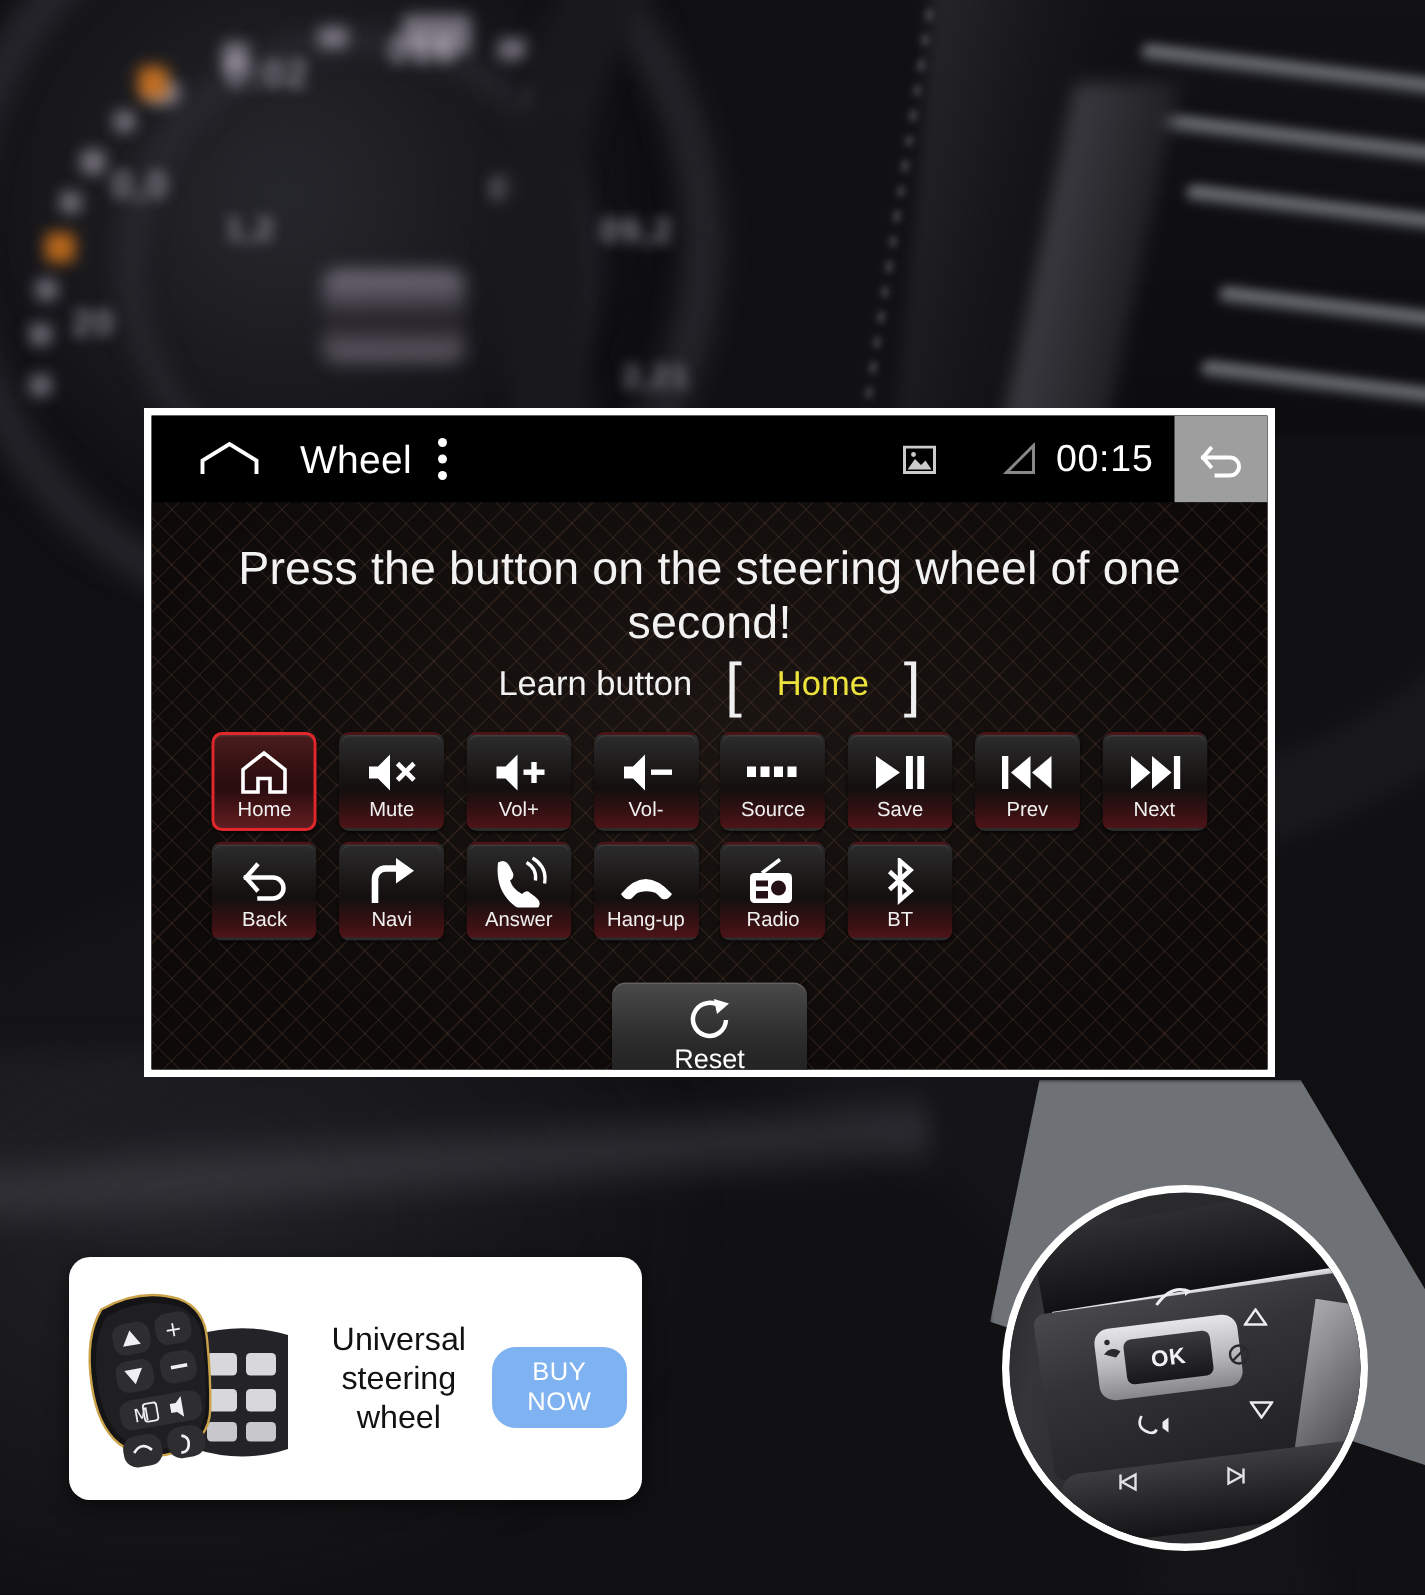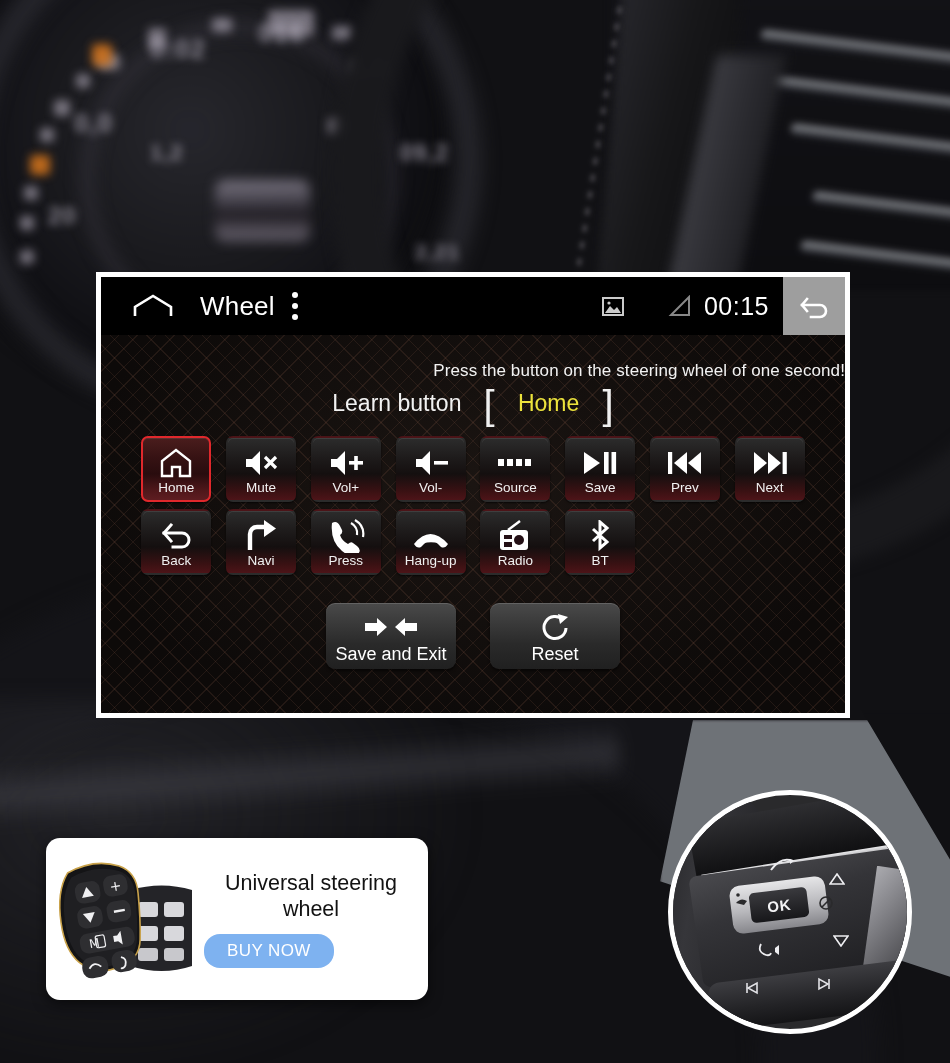--- a/index.html
+++ b/index.html
@@ -152,21 +152,21 @@
   
   .content{
     position:absolute;left:0;right:0;top:58px;bottom:0;
     background-color:#14100e;
     background-image:
       repeating-linear-gradient(45deg, rgba(140,92,72,0.17) 0 1px, rgba(0,0,0,0) 1px 13px),
       repeating-linear-gradient(-45deg, rgba(140,92,72,0.17) 0 1px, rgba(0,0,0,0) 1px 13px),
       radial-gradient(ellipse at 50% 40%, #1b1512 0%, #0d0a09 75%);
   }
   .prompt{
-    text-align:right;color:#f2f2f2;font-size:17px;padding-top:26px;letter-spacing:.1px;
+    text-align:center;color:#f2f2f2;font-size:31px;padding-top:26px;letter-spacing:.1px;
   }
   .learnrow{
     display:flex;align-items:center;justify-content:center;gap:0;margin-top:9px;
     color:#f2f2f2;font-size:23px;
   }
   .brkt{
     font-size:40px;color:#efefef;font-weight:300;line-height:0;position:relative;top:1px;
   }
   .brkt.l{margin-left:22px;margin-right:18px;}
   .brkt.r{margin-left:18px;}
@@ -215,21 +215,21 @@
 
   
   .promo{
     position:absolute;left:46px;top:838px;width:382px;height:162px;
     background:#fff;border-radius:14px;
     box-shadow:0 4px 14px rgba(0,0,0,.55);
     display:flex;align-items:center;
     overflow:hidden;
   }
   .promo-img{width:152px;height:135px;flex:0 0 auto;position:relative;margin-left:6px;}
-  .promo-right{flex:1 1 auto;display:flex;flex-direction:column;align-items:flex-start;justify-content:center;padding-right:10px;}
+  .promo-right{flex:1 1 auto;display:flex;flex-direction:row;align-items:center;justify-content:center;padding-right:10px;}
   .promo-title{
     color:#121212;font-size:21.5px;text-align:center;line-height:1.22;font-weight:400;
   }
   .buynow{
     margin-top:12px;background:#7eb2f0;color:#fff;border:none;border-radius:16px;
     padding:7px 23px;font-size:17px;font-family:"Liberation Sans",sans-serif;letter-spacing:.4px;
   }
 
   
   .circle{
@@ -485,21 +485,21 @@
           <div class="lbl">Navi</div>
         </div>
         <div class="key">
           <div class="ico">
             <svg width="38" height="34" viewBox="0 0 38 34">
               <path d="M5 4 q5 -3 8 3 l2 4 q1 3 -2 5 q2 6 8 9 q3 -3 5 -1 l4 3 q5 4 1 8 q-6 5 -16 -3 Q3 22 5 4 Z" fill="#fff"></path>
               <path d="M24 4 q7 4 6 12" fill="none" stroke="#fff" stroke-width="2.2"></path>
               <path d="M28 1 q10 6 8 17" fill="none" stroke="#fff" stroke-width="2.2"></path>
             </svg>
           </div>
-          <div class="lbl">Press</div>
+          <div class="lbl">Answer</div>
         </div>
         <div class="key">
           <div class="ico">
             <svg width="38" height="28" viewBox="0 0 38 28">
               <path d="M2 22 q16 -20 34 0 q-3 5 -7 3 l-3 -3 q-1 -1 -3 -1.4 q-4 -0.8 -8 0 q-2 0.4 -3 1.4 l-3 3 q-4 2 -7 -3 Z" fill="#fff"></path>
             </svg>
           </div>
           <div class="lbl">Hang-up</div>
         </div>
         <div class="key">
@@ -518,29 +518,20 @@
           <div class="ico">
             <svg width="30" height="32" viewBox="0 0 30 32">
               <path d="M8 9 L22 22 L15 28 L15 2 L22 8 L8 21" fill="none" stroke="#fff" stroke-width="3" stroke-linejoin="miter"></path>
             </svg>
           </div>
           <div class="lbl">BT</div>
         </div>
       </div>
 
     <div class="actions" id="action-row">
-        <div class="action">
-          <div class="ico">
-            <svg width="56" height="22" viewBox="0 0 56 22">
-              <polygon points="2,6 14,6 14,1 24,10 14,19 14,14 2,14" fill="#fff"></polygon>
-              <polygon points="54,6 42,6 42,1 32,10 42,19 42,14 54,14" fill="#fff"></polygon>
-            </svg>
-          </div>
-          <div class="lbl">Save and Exit</div>
-        </div>
         <div class="action">
           <div class="ico">
             <svg width="32" height="30" viewBox="0 0 32 30">
               <path d="M24 7 A11 11 0 1 0 27 15" fill="none" stroke="#fff" stroke-width="3"></path>
               <polygon points="19,1 29,4 21,11" fill="#fff"></polygon>
             </svg>
           </div>
           <div class="lbl">Reset</div>
         </div>
       </div>

